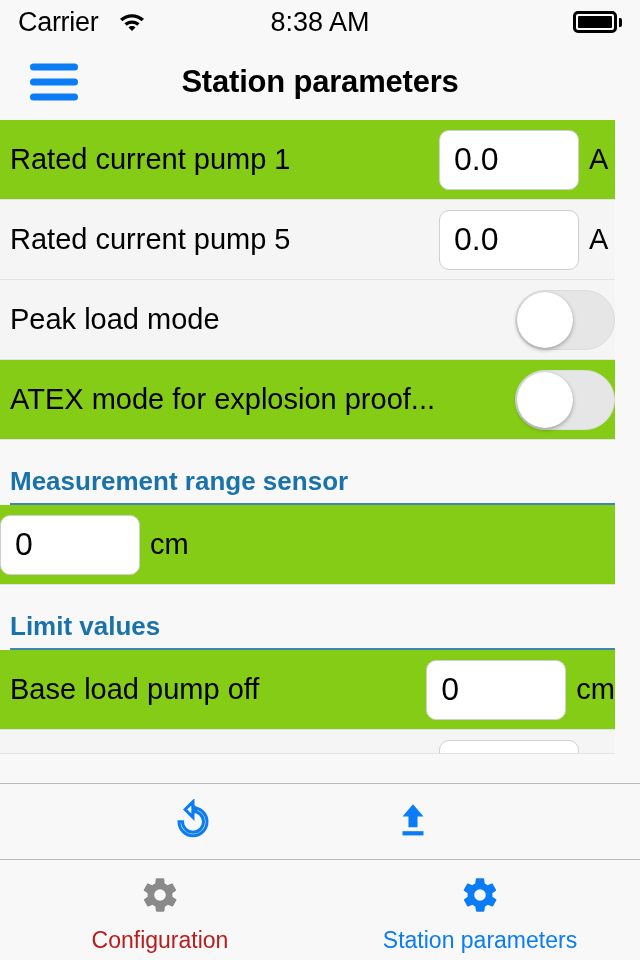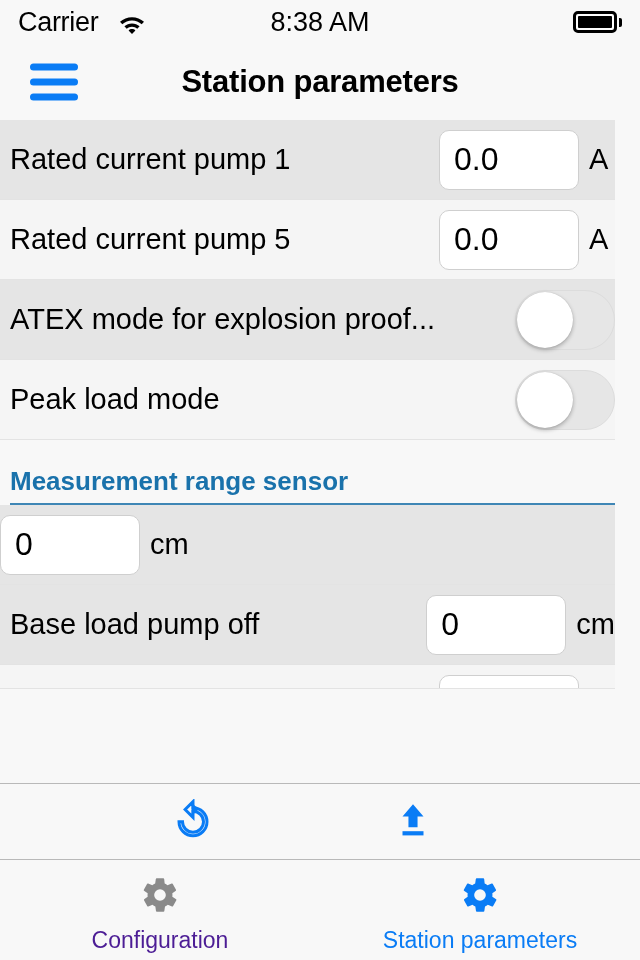--- a/index.html
+++ b/index.html
@@ -10,21 +10,21 @@
     overflow: hidden;
   }
   .phone { position: relative; width: 640px; height: 960px; background: #f8f8f8; }
 
   
   .statusbar {
     position: absolute; top: 0; left: 0; width: 640px; height: 44px;
     background: #f8f8f8;
     display: flex; align-items: center;
   }
-  .sb-left { position: absolute; left: 18px; display: flex; align-items: flex-end; gap: 20px; }
+  .sb-left { position: absolute; left: 18px; display: flex; align-items: center; gap: 20px; }
   .sb-carrier { font-size: 27px; color: #000; letter-spacing: -0.3px; }
   .sb-time {
     position: absolute; left: 0; width: 640px; text-align: center;
     font-size: 27px; color: #000; font-weight: 400;
   }
   .wifi-icon { display: block; }
   .battery { position: absolute; right: 18px; display: flex; align-items: center; }
   .batt-body {
     width: 44px; height: 22px; border: 3px solid #000; border-radius: 5px;
     padding: 2px; background: #fff;
@@ -51,21 +51,21 @@
   
   .content {
     position: absolute; top: 120px; left: 0; width: 640px; height: 663px;
     overflow: hidden; background: #f8f8f8;
   }
   .row {
     position: relative; width: 615px; height: 80px;
     display: flex; align-items: center;
     border-bottom: 1px solid #e3e3e3;
   }
-  .row.dark { background: #e5e5e5; }
+  .row.dark { background: #84cc16; }
   .row.light { background: #f5f5f5; }
   .row-label {
     font-size: 29px; color: #000; padding-left: 10px;
     white-space: nowrap; overflow: hidden; flex: 1;
   }
   .row-field {
     display: flex; align-items: center; gap: 10px;
     padding-right: 0px;
   }
   .txtbox {
@@ -118,21 +118,21 @@
   .tabbar {
     position: absolute; top: 861px; left: 0; width: 640px; height: 99px;
     background: #f8f8f8; display: flex;
   }
   .tab {
     flex: 1; display: flex; flex-direction: column;
     align-items: center; justify-content: center; gap: 8px; cursor: pointer;
     padding-top: 8px;
   }
   .tab-label { font-size: 23px; }
-  .tab.inactive .tab-label { color: #4c1d95; }
+  .tab.inactive .tab-label { color: #b91c1c; }
   .tab.active .tab-label { color: #0a7cf5; }
 </style>
 </head>
 <body>
 
 <div class="phone">
 
   <div class="statusbar">
     <div class="sb-left">
       <span class="sb-carrier">Carrier</span>
@@ -173,50 +173,54 @@
     </div>
 
     <div class="row light">
       <div class="row-label">Rated current pump 5</div>
       <div class="row-field">
         <div class="txtbox">0.0</div>
         <span class="unit">A</span>
       </div>
     </div>
 
-    <div class="row dark">
-      <div class="row-label">ATEX mode for explosion proof...</div>
+    <div class="row light">
+      <div class="row-label">Peak load mode</div>
       <div class="row-field">
         <div class="switch">
           <div class="knob"></div>
         </div>
       </div>
     </div>
 
-    <div class="row light">
-      <div class="row-label">Peak load mode</div>
+    <div class="row dark">
+      <div class="row-label">ATEX mode for explosion proof...</div>
       <div class="row-field">
         <div class="switch">
           <div class="knob"></div>
         </div>
       </div>
     </div>
 
     <div class="section">
       <div class="section-title">Measurement range sensor</div>
       <div class="section-rule"></div>
     </div>
 
     <div class="row dark">
       <div class="row-field">
         <div class="txtbox">0</div>
         <span class="unit">cm</span>
       </div>
     </div>
 
+    <div class="section">
+      <div class="section-title">Limit values</div>
+      <div class="section-rule"></div>
+    </div>
 
     <div class="row dark">
       <div class="row-label">Base load pump off</div>
       <div class="row-field">
         <div class="txtbox">0</div>
         <span class="unit">cm</span>
       </div>
     </div>
 
     <div class="row light clipped">

